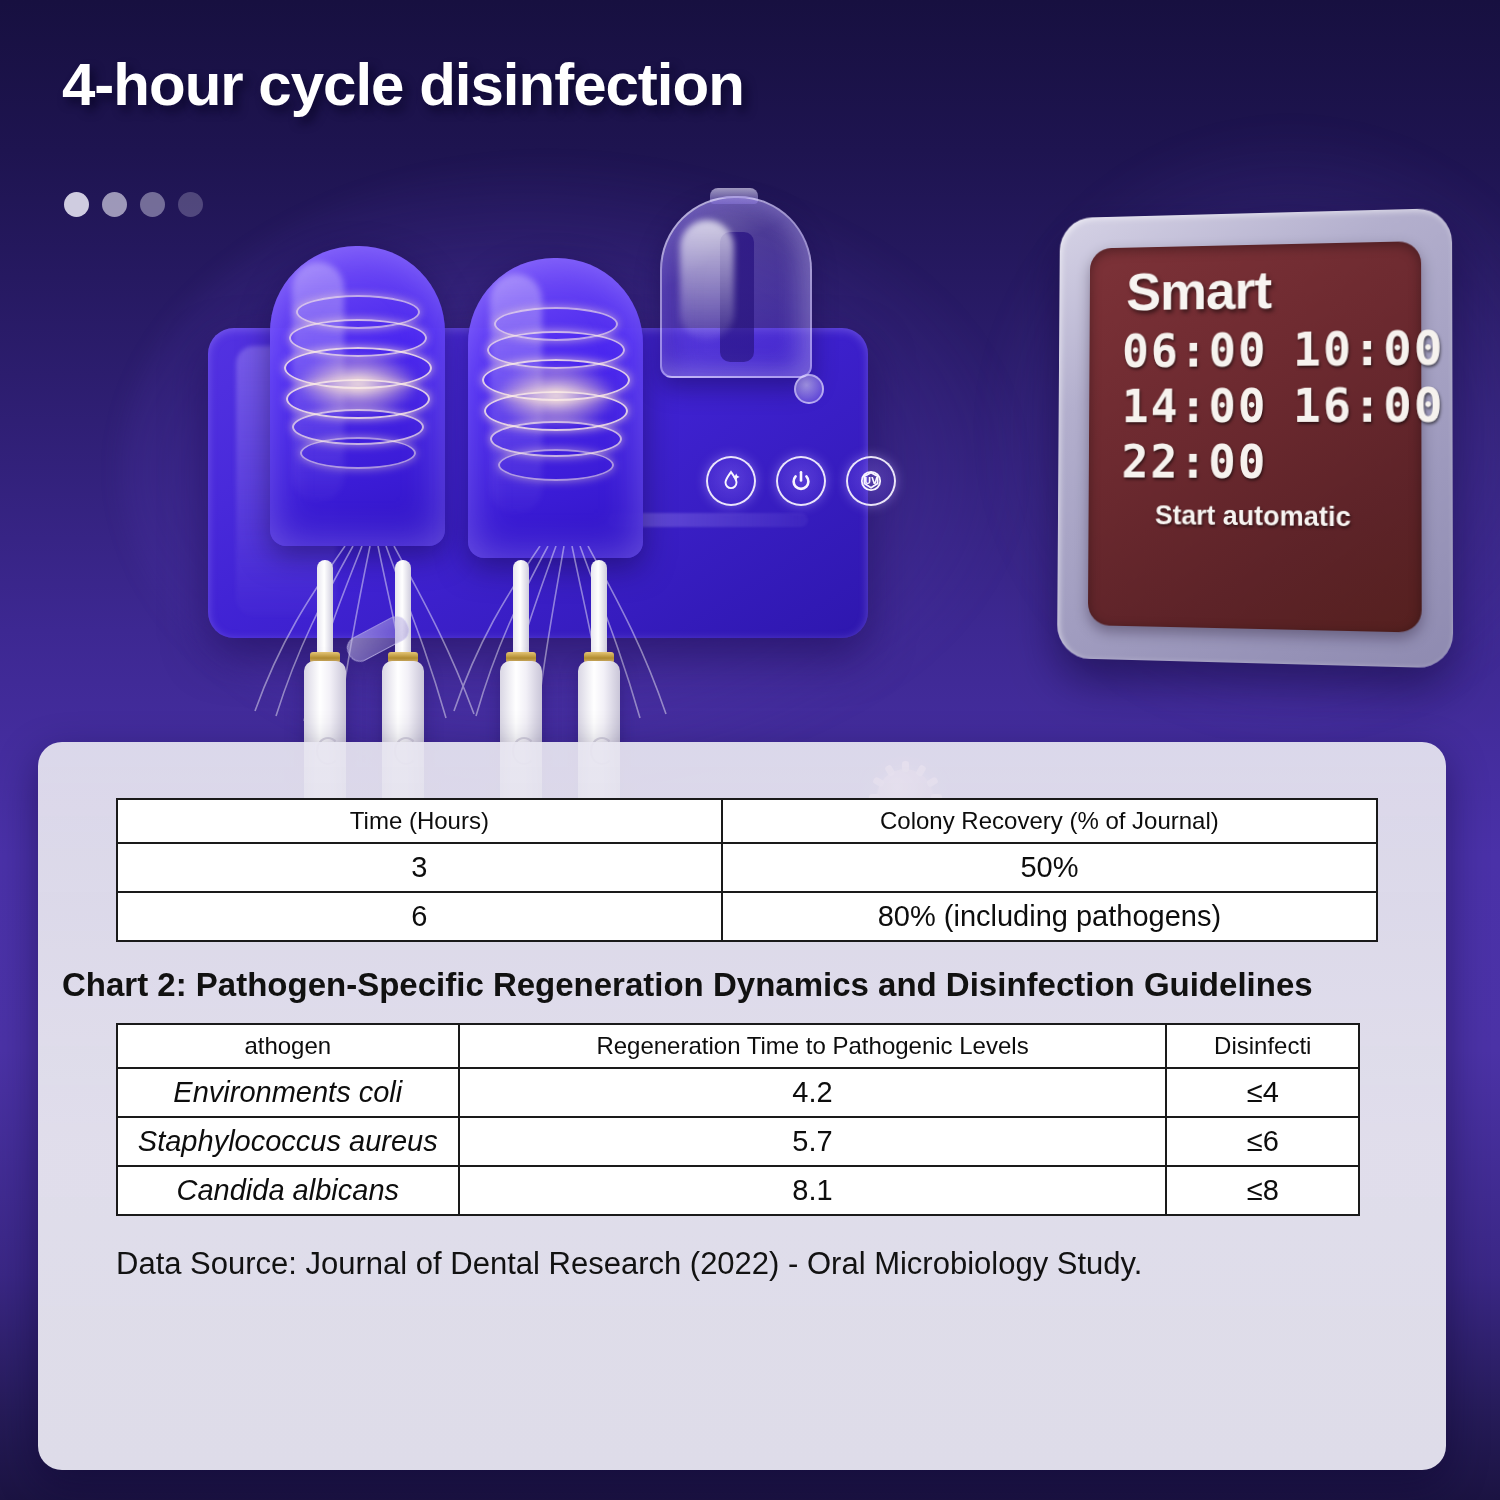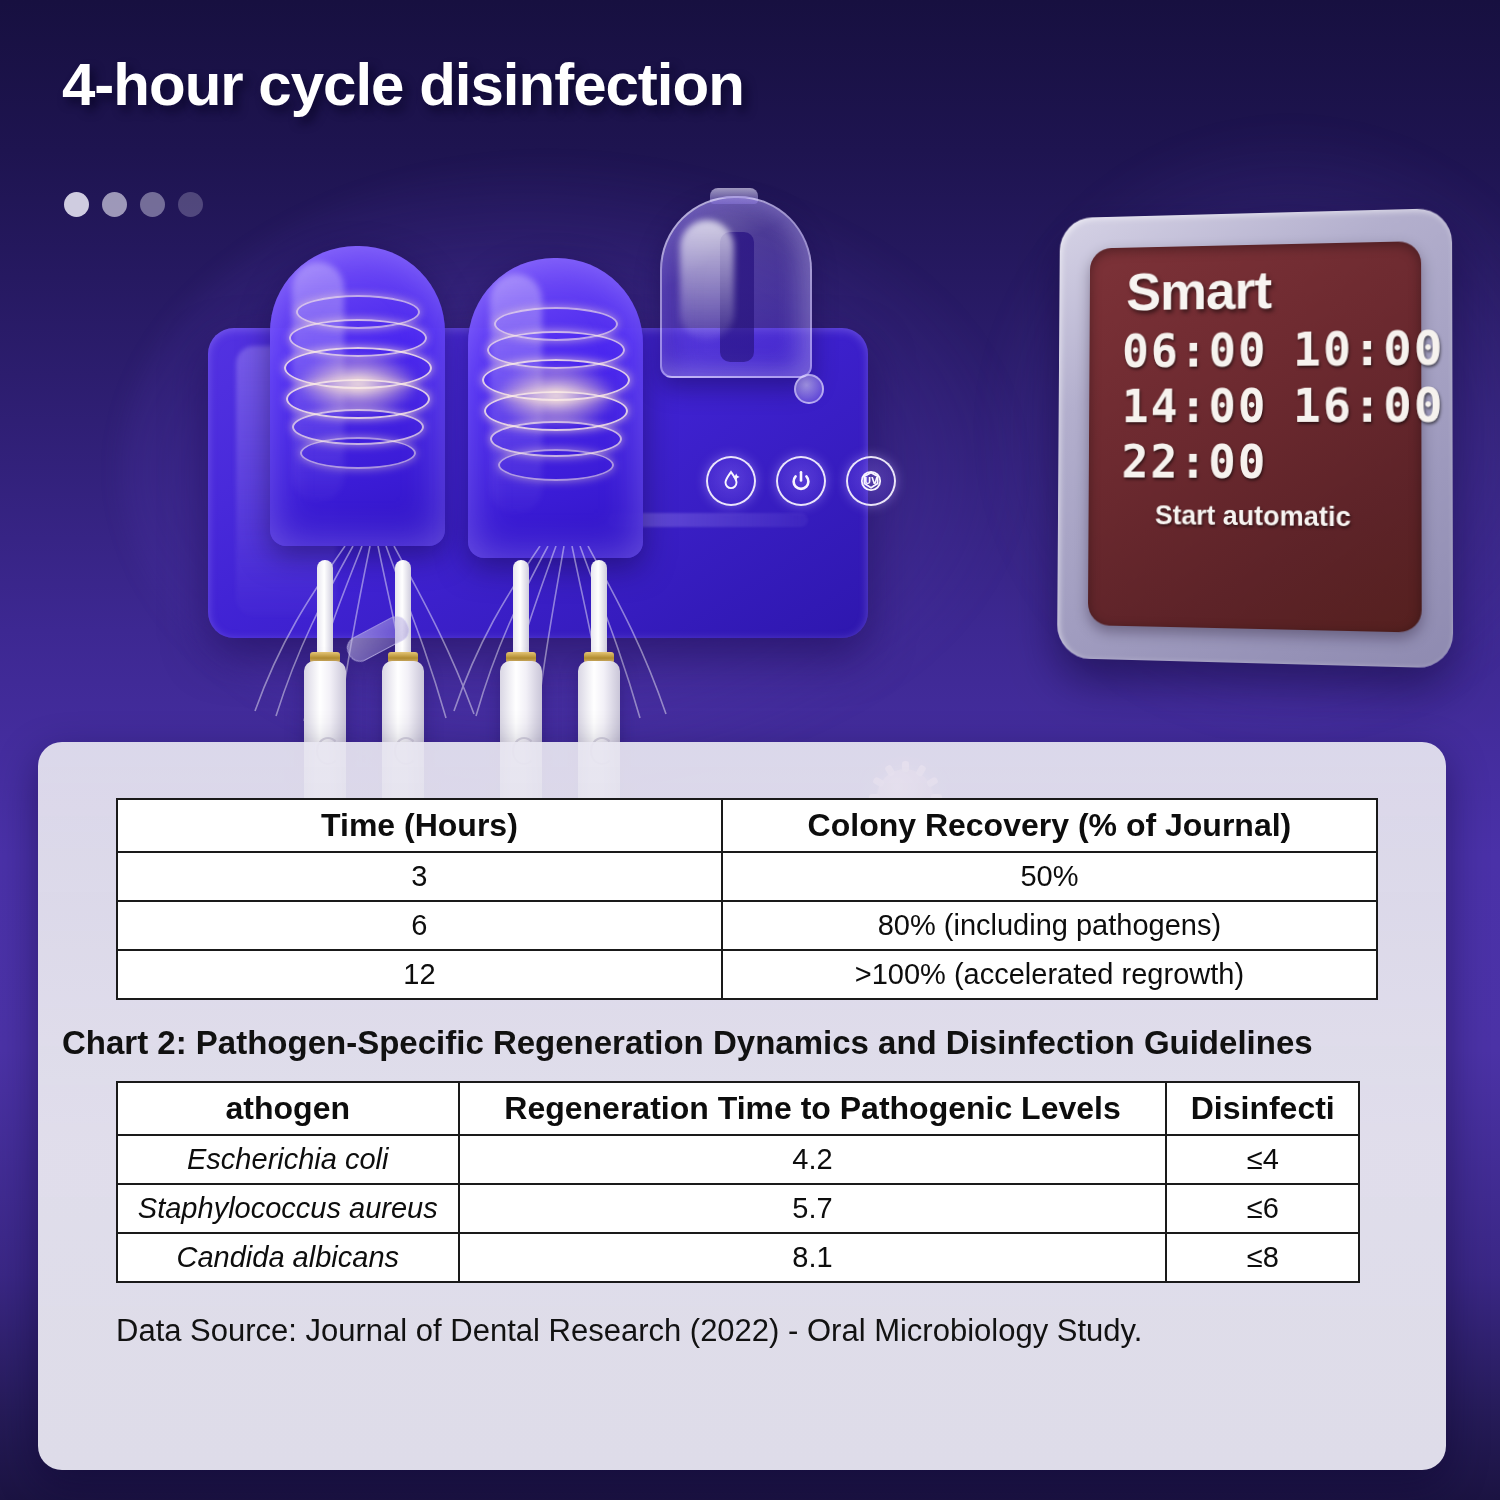--- a/index.html
+++ b/index.html
@@ -442,22 +442,22 @@
     background: #ffffff;
     text-align: center;
     font-family: "Liberation Sans", sans-serif;
     font-size: 29px;
     color: #0d0d0d;
     padding: 7px 6px;
     height: 42px;
     box-sizing: border-box;
   }
   table.data-table th {
-    font-weight: bold;
-    font-size: 32px;
+    font-weight: normal;
+    font-size: 24px;
   }
   table.data-table td.pathogen {
     font-style: italic;
   }
 
   #table1 { margin-top: 20px; }
   #table1 col.c1 { width: 48%; }
   #table1 col.c2 { width: 52%; }
 
   #table2 { margin-top: 16px; width: 1244px; }
@@ -649,45 +649,41 @@
       </thead>
       <tbody>
         <tr>
           <td>3</td>
           <td>50%</td>
         </tr>
         <tr>
           <td>6</td>
           <td>80% (including pathogens)</td>
         </tr>
-        <tr>
-          <td>12</td>
-          <td>&gt;100% (accelerated regrowth)</td>
-        </tr>
       </tbody>
     </table>
 
     <div class="chart-heading two">Chart 2: Pathogen-Specific Regeneration Dynamics and Disinfection Guidelines</div>
 
     <table class="data-table" id="table2">
       <colgroup>
           <col class="c1">
           <col class="c2">
           <col class="c3">
         </colgroup>
       <thead>
         <tr>
           <th>athogen</th>
           <th>Regeneration Time to Pathogenic Levels</th>
           <th>Disinfecti</th>
         </tr>
       </thead>
       <tbody>
         <tr>
-          <td class="pathogen">Escherichia coli</td>
+          <td class="pathogen">Environments coli</td>
           <td>4.2</td>
           <td>≤4</td>
         </tr>
         <tr>
           <td class="pathogen">Staphylococcus aureus</td>
           <td>5.7</td>
           <td>≤6</td>
         </tr>
         <tr>
           <td class="pathogen">Candida albicans</td>

